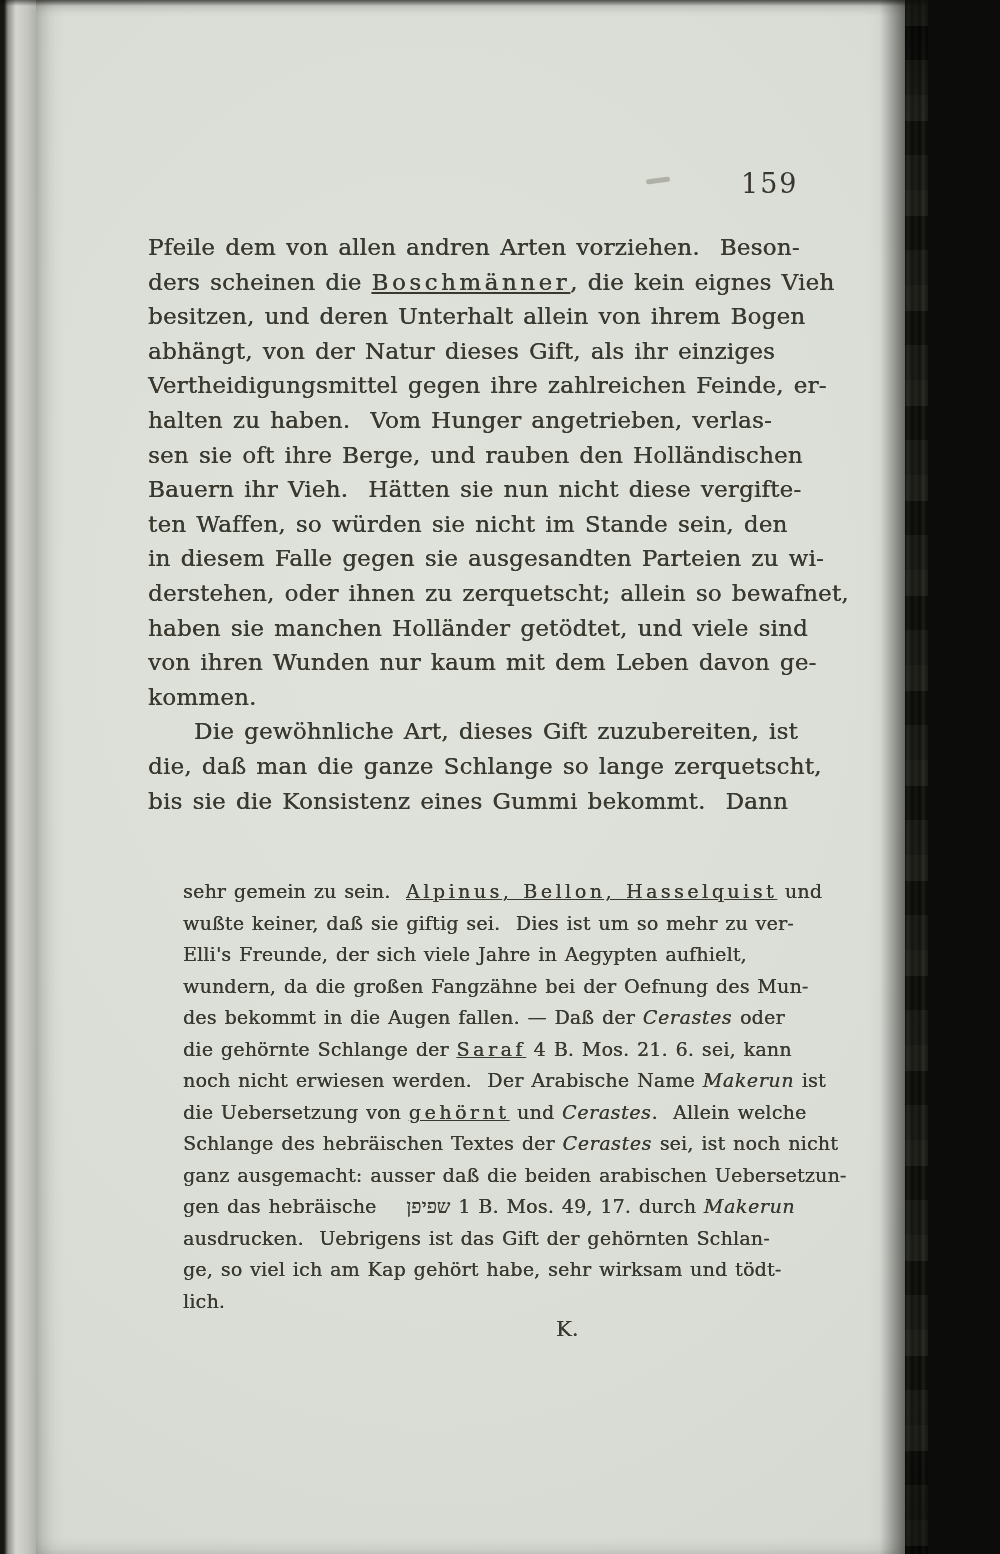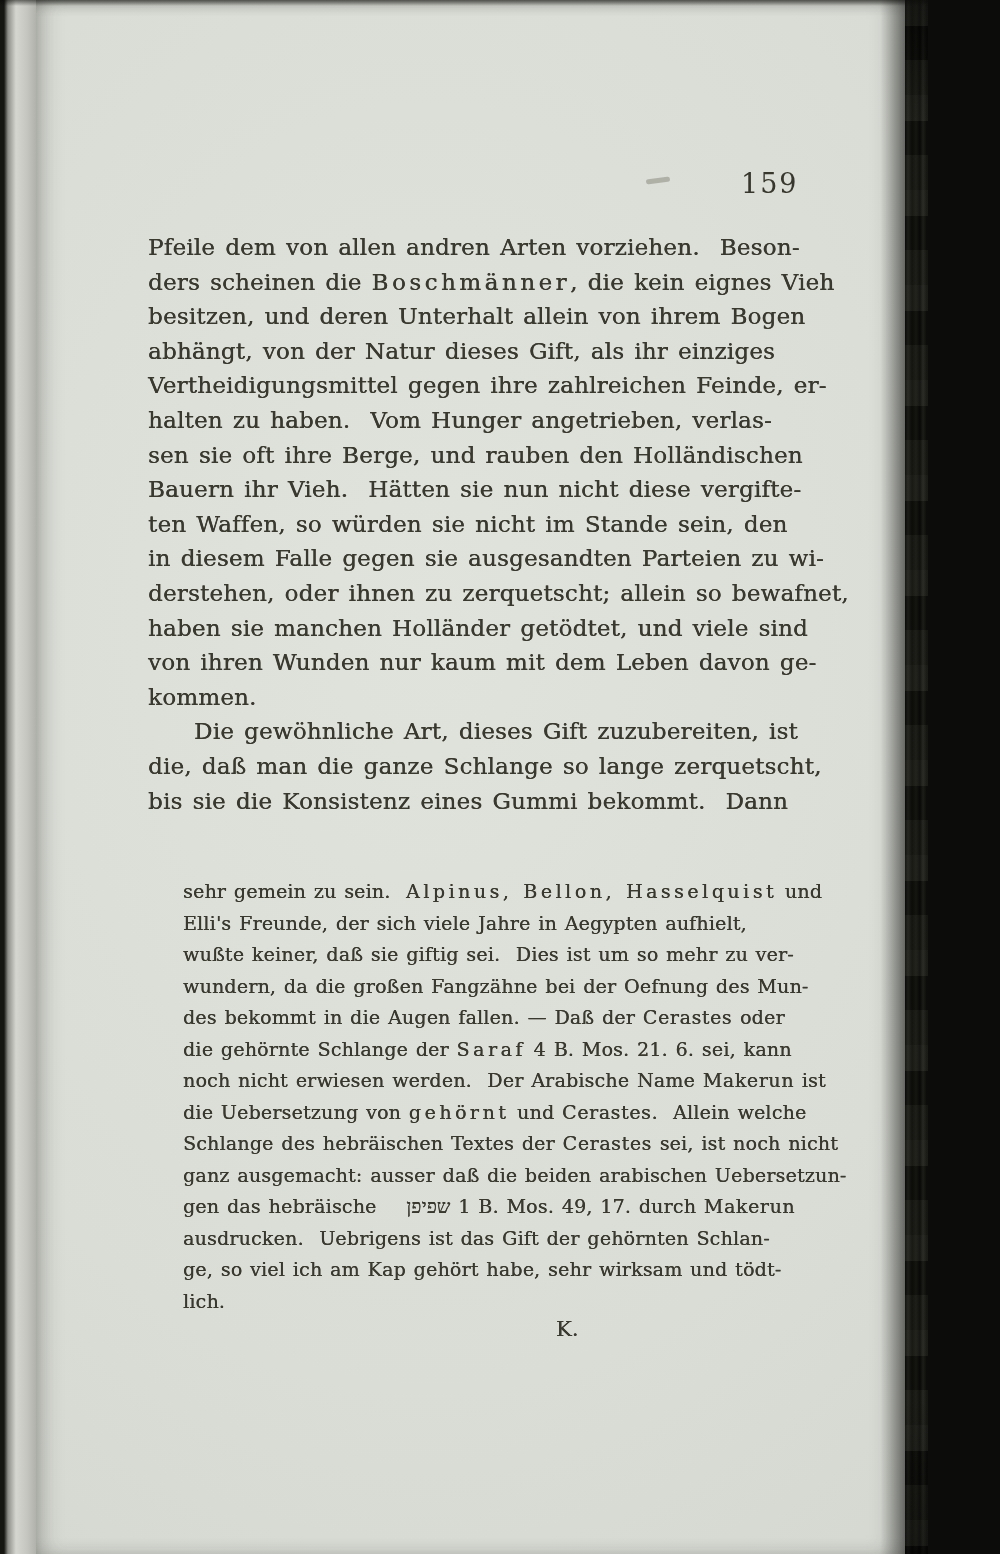--- a/index.html
+++ b/index.html
@@ -52,22 +52,22 @@
     font-size:23px; line-height:34.6px; word-spacing:2.5px; letter-spacing:.2px;
     text-shadow:.3px 0 0 currentColor;
   }
   .para.indent .text-line:first-child { text-indent:46px; }
   .text-line { white-space:pre; }
   .footnote {
     position:absolute; left:147px; top:876px; width:620px;
     font-size:19px; line-height:31.5px; word-spacing:1.5px; letter-spacing:.2px;
     text-shadow:.25px 0 0 currentColor;
   }
-  .sp { letter-spacing:3.5px; }
-  .it { letter-spacing:.6px; }
+  .sp { letter-spacing:3.5px;text-decoration:underline; }
+  .it { font-style:italic; letter-spacing:.6px; }
   .heb { unicode-bidi:isolate;margin-left:22px; }
   .sig {
     position:absolute; left:520px; top:1317px;
     font-size:21px; color:#3a392f; text-shadow:.3px 0 0 currentColor;
   }
 </style>
 </head>
 <body>
 
 <div class="scan">
@@ -92,22 +92,22 @@
           <div class="text-line"><span>kommen.</span></div>
         </div>
         <div class="para indent">
           <div class="text-line"><span>Die gewöhnliche Art, dieses Gift zuzubereiten, ist</span></div>
           <div class="text-line"><span>die, daß man die ganze Schlange so lange zerquetscht,</span></div>
           <div class="text-line"><span>bis sie die Konsistenz eines Gummi bekommt.  Dann</span></div>
         </div>
       </div>
     <div class="footnote" id="footnote">
         <div class="text-line"><span>sehr gemein zu sein.  </span><span class="sp">Alpinus, Bellon, Hasselquist</span><span> und</span></div>
+        <div class="text-line"><span>wußte keiner, daß sie giftig sei.  Dies ist um so mehr zu ver-</span></div>
         <div class="text-line"><span>Elli's Freunde, der sich viele Jahre in Aegypten aufhielt,</span></div>
-        <div class="text-line"><span>wußte keiner, daß sie giftig sei.  Dies ist um so mehr zu ver-</span></div>
         <div class="text-line"><span>wundern, da die großen Fangzähne bei der Oefnung des Mun-</span></div>
         <div class="text-line"><span>des bekommt in die Augen fallen. — Daß der </span><span class="it">Cerastes</span><span> oder</span></div>
         <div class="text-line"><span>die gehörnte Schlange der </span><span class="sp">Saraf</span><span> 4 B. Mos. 21. 6. sei, kann</span></div>
         <div class="text-line"><span>noch nicht erwiesen werden.  Der Arabische Name </span><span class="it">Makerun</span><span> ist</span></div>
         <div class="text-line"><span>die Uebersetzung von </span><span class="sp">gehörnt</span><span> und </span><span class="it">Cerastes</span><span>.  Allein welche</span></div>
         <div class="text-line"><span>Schlange des hebräischen Textes der </span><span class="it">Cerastes</span><span> sei, ist noch nicht</span></div>
         <div class="text-line"><span>ganz ausgemacht: ausser daß die beiden arabischen Uebersetzun-</span></div>
         <div class="text-line"><span>gen das hebräische </span><span class="heb">שפיפן</span><span> 1 B. Mos. 49, 17. durch </span><span class="it">Makerun</span></div>
         <div class="text-line"><span>ausdrucken.  Uebrigens ist das Gift der gehörnten Schlan-</span></div>
         <div class="text-line"><span>ge, so viel ich am Kap gehört habe, sehr wirksam und tödt-</span></div>

